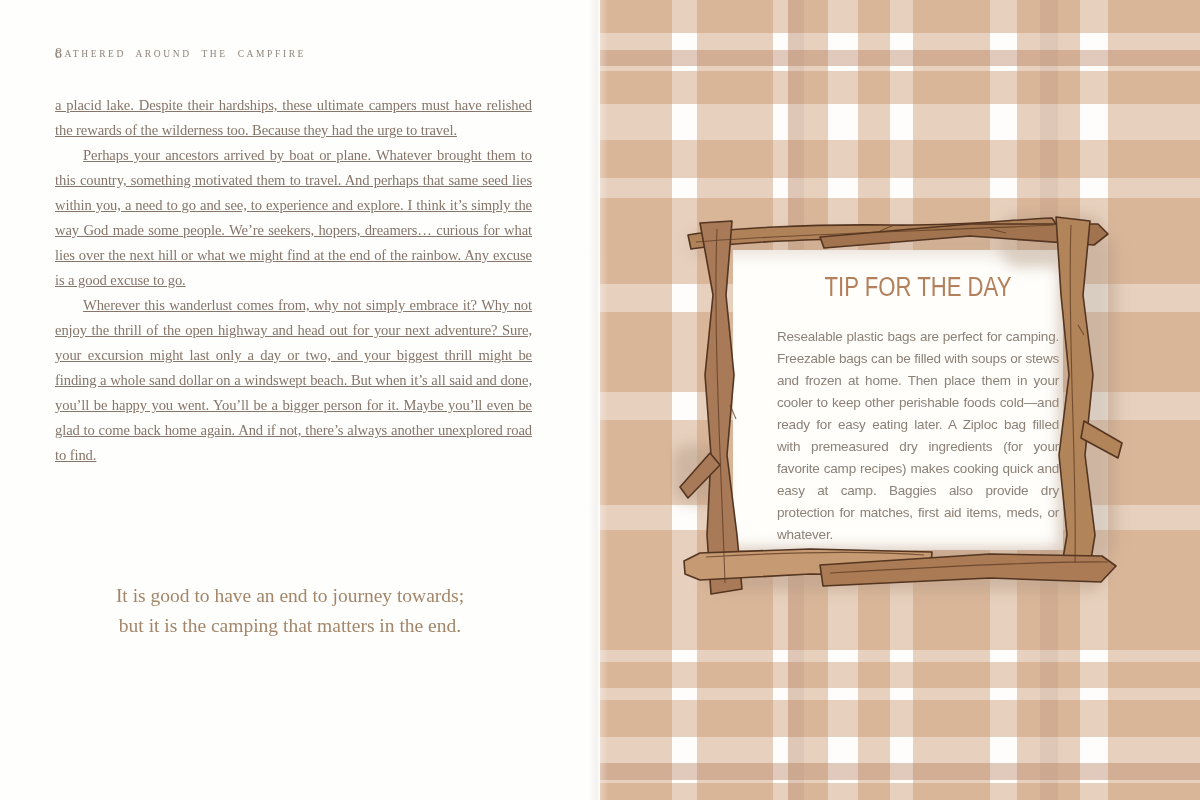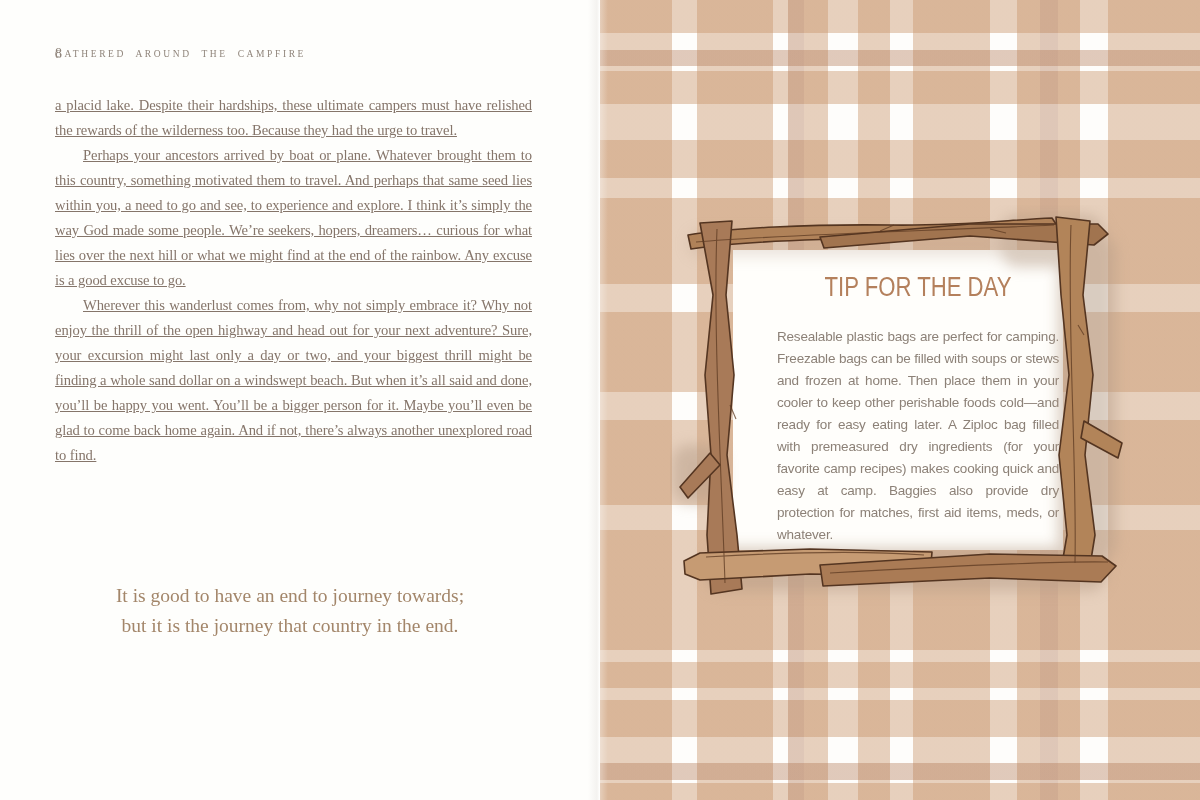--- a/index.html
+++ b/index.html
@@ -111,21 +111,21 @@
       <span class="pagenum">8</span>
       <span class="booktitle">GATHERED AROUND THE CAMPFIRE</span>
     </div>
     <div class="bodytext">
       <p>a placid lake. Despite their hardships, these ultimate campers must have relished the rewards of the wilderness too. Because they had the urge to travel.</p>
       <p class="indent">Perhaps your ancestors arrived by boat or plane. Whatever brought them to this country, something motivated them to travel. And perhaps that same seed lies within you, a need to go and see, to experience and explore. I think it’s simply the way God made some people. We’re seekers, hopers, dreamers… curious for what lies over the next hill or what we might find at the end of the rainbow. Any excuse is a good excuse to go.</p>
       <p class="indent">Wherever this wanderlust comes from, why not simply embrace it? Why not enjoy the thrill of the open highway and head out for your next adventure? Sure, your excursion might last only a day or two, and your biggest thrill might be finding a whole sand dollar on a windswept beach. But when it’s all said and done, you’ll be happy you went. You’ll be a bigger person for it. Maybe you’ll even be glad to come back home again. And if not, there’s always another unexplored road to find.</p>
     </div>
     <div class="quote">
       <div class="qline">It is good to have an end to journey towards;</div>
-      <div class="qline">but it is the journey that country in the end.</div>
+      <div class="qline">but it is the camping that matters in the end.</div>
     </div>
   </div>
 
   <div class="gutter"></div>
 
   <div class="page page-right">
     <div class="plaid"></div>
 
     <div class="tip-card">
       <div class="tip-title">TIP FOR THE DAY</div>

